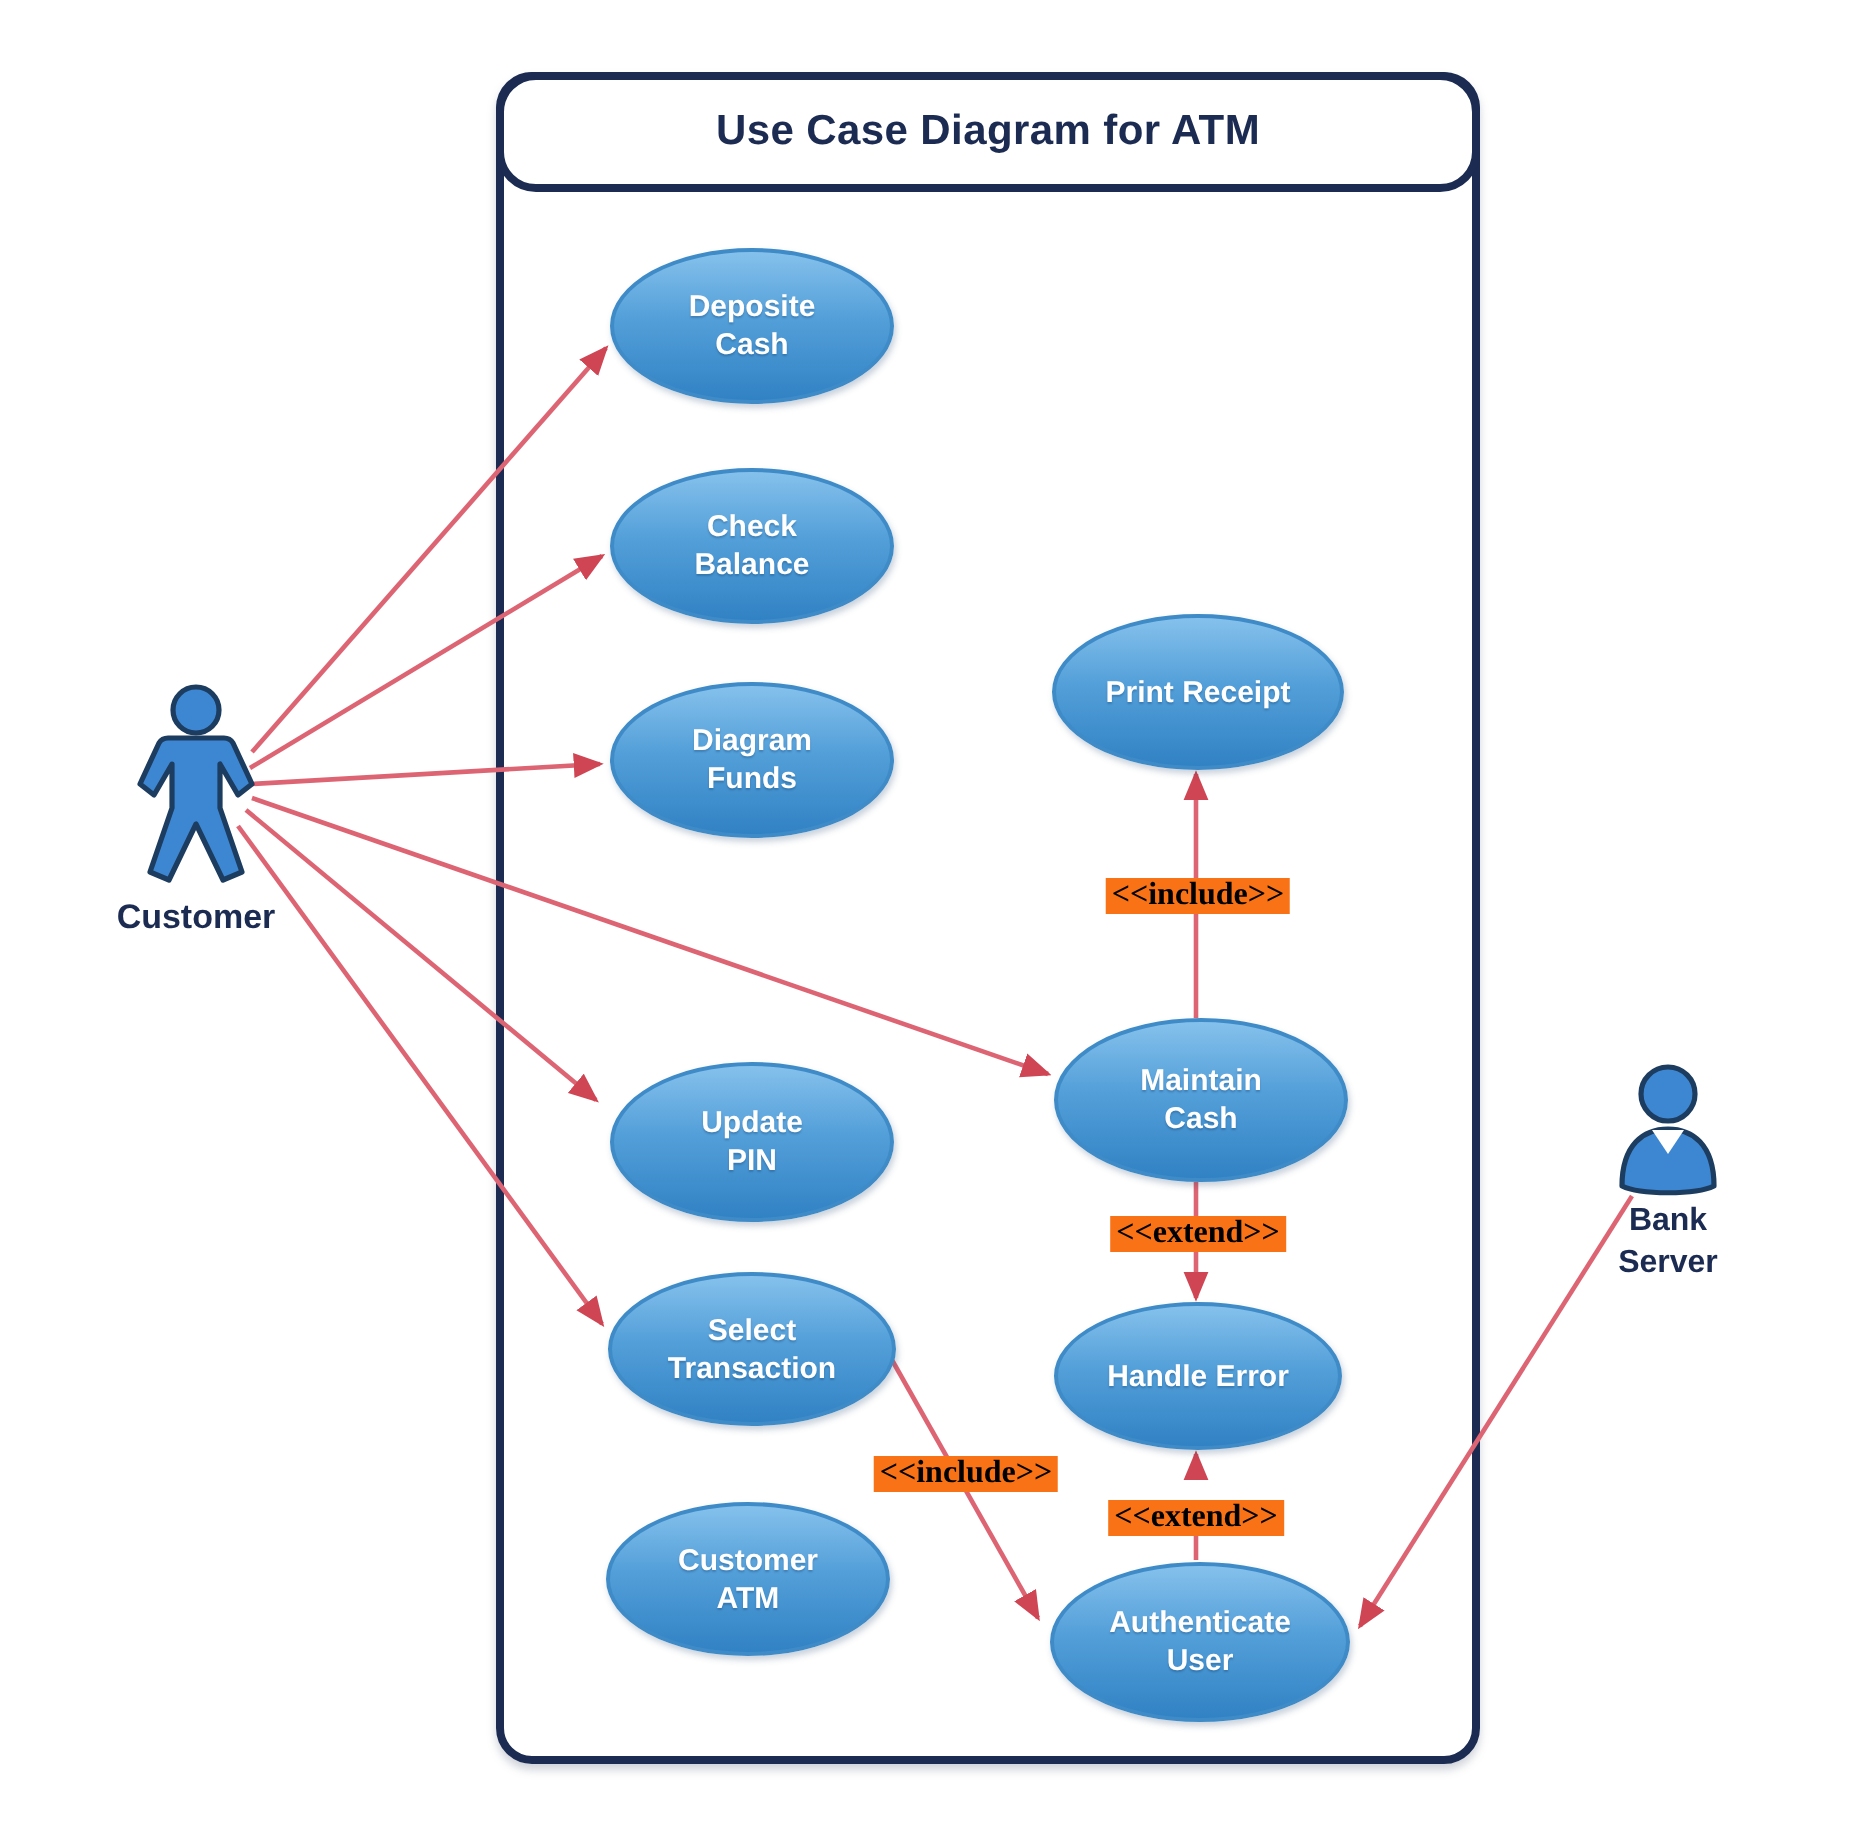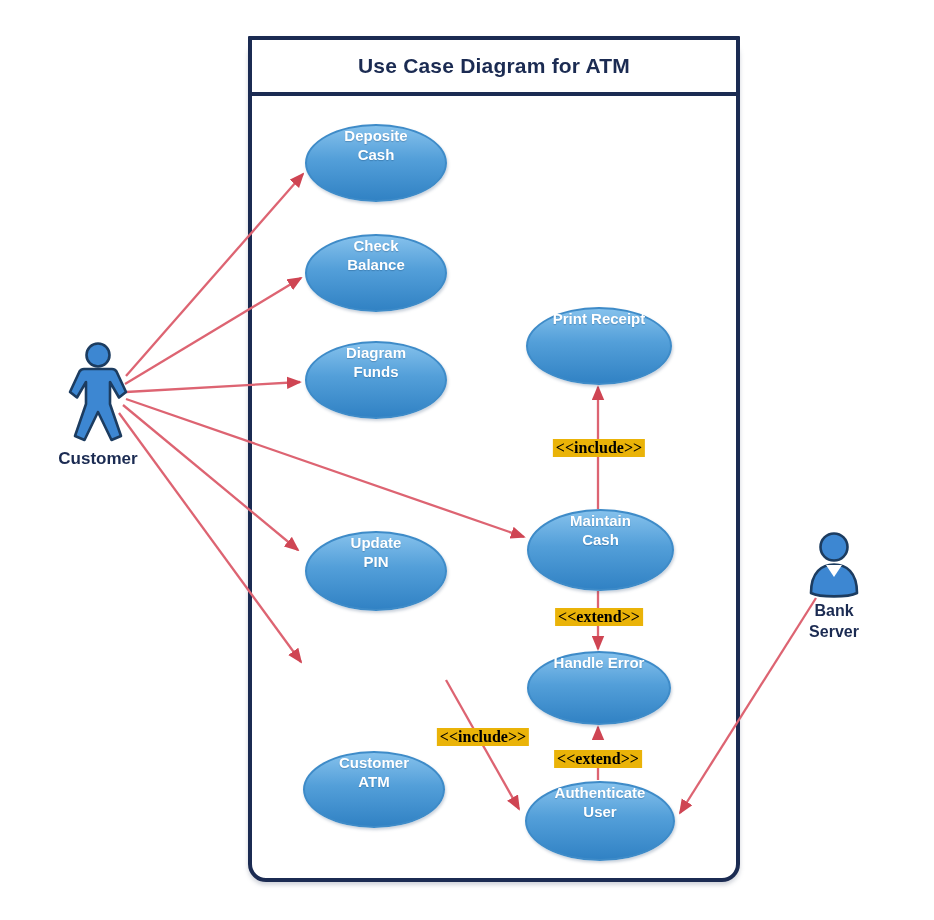--- a/index.html
+++ b/index.html
@@ -13,35 +13,35 @@
     --label-text:#ffffff;
   }
   svg.edges{position:absolute;left:0;top:0;z-index:2;}
   svg.edges line{stroke:var(--arrow);stroke-width:2.3;}
   svg.edges marker path{fill:var(--arrowhead);}
 
   .boundary{position:absolute;left:248px;top:36px;width:492px;height:846px;
             box-sizing:border-box;border:4px solid var(--navy);border-radius:18px;
             background:transparent;z-index:1;box-shadow:0 3px 4px rgba(120,130,150,.35);}
   .titlebox{position:absolute;left:248px;top:36px;width:492px;height:60px;
-            box-sizing:border-box;border:4px solid var(--navy);border-radius:1px;
+            box-sizing:border-box;border:4px solid var(--navy);border-radius:20px;
             background:#fff;z-index:3;display:flex;align-items:center;justify-content:center;}
   .titlebox span{font-size:21px;font-weight:700;color:var(--navy);letter-spacing:.2px;}
 
   .uc{position:absolute;z-index:4;border-radius:50%;
       background:linear-gradient(180deg,var(--ellipse-top) 0%,var(--ellipse-mid) 45%,var(--ellipse-bottom) 100%);
       border:2px solid var(--ellipse-border);box-sizing:border-box;
-      display:flex;align-items:flex-start;justify-content:center;text-align:center;
+      display:flex;align-items:center;justify-content:center;text-align:center;
       box-shadow:1px 2px 3px rgba(40,70,110,.25);}
   .uc .uc-label span{display:block;color:var(--label-text);font-weight:700;font-size:15px;line-height:19px;
       text-shadow:0 1px 1px rgba(0,40,80,.25);}
 
   .edge-label{position:absolute;z-index:5;transform:translate(-50%,-50%);
       font-family:"Liberation Serif",serif;font-weight:700;font-size:16px;color:#000;
-      background:#eab308;padding:0 3px;white-space:nowrap;}
+      background:#f97316;padding:0 3px;white-space:nowrap;}
 
   .actor{position:absolute;z-index:4;text-align:center;}
   .actor-label{font-weight:700;color:var(--navy);font-size:17px;line-height:21px;}
   .actor svg{display:block;margin:0 auto;}
   .actor svg .fillpart{fill:var(--actor-fill);stroke:var(--actor-outline);
       stroke-width:2.6;stroke-linejoin:round;}
 </style>
 </head>
 <body>
 
@@ -100,20 +100,26 @@
       <span>Update</span>
       <span>PIN</span>
     </div>
   </div>
   <div class="uc" style="left:527px;top:509px;width:147px;height:82px;">
     <div class="uc-label">
       <span>Maintain</span>
       <span>Cash</span>
     </div>
   </div>
+  <div class="uc" style="left:304px;top:636px;width:144px;height:77px;">
+    <div class="uc-label">
+      <span>Select</span>
+      <span>Transaction</span>
+    </div>
+  </div>
   <div class="uc" style="left:527px;top:651px;width:144px;height:74px;">
     <div class="uc-label">
       <span>Handle Error</span>
       <span></span>
     </div>
   </div>
   <div class="uc" style="left:303px;top:751px;width:142px;height:77px;">
     <div class="uc-label">
       <span>Customer</span>
       <span>ATM</span>

